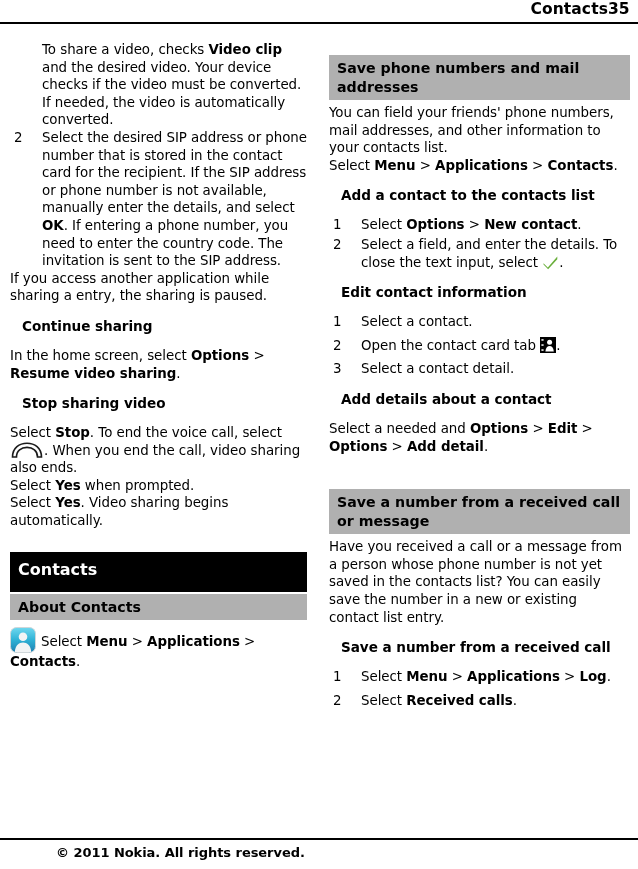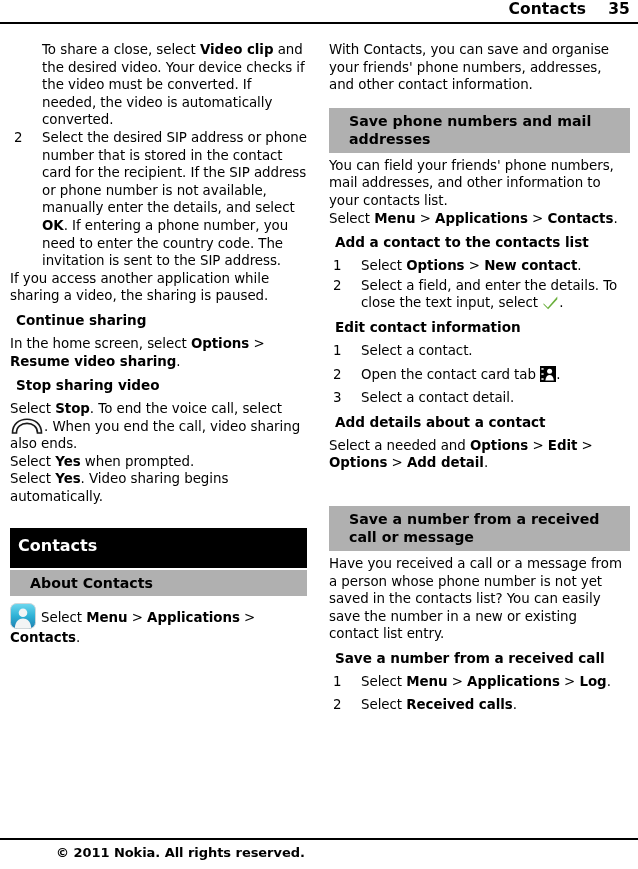--- a/index.html
+++ b/index.html
@@ -39,23 +39,22 @@
   .running-head .rh-title {
     font-size: 15.5px;
     font-weight: bold;
     letter-spacing: 0.1px;
     line-height: 19px;
   }
   .running-head .rh-page {
     font-size: 15.5px;
     font-weight: bold;
     line-height: 19px;
-    margin-left: 22px;
     min-width: 22px;
-    text-align: center;
+    text-align: left;
   }
   .head-rule {
     position: absolute;
     top: 22px;
     left: 0px;
     width: 638px;
     height: 2px;
     background: #000000;
   }
 
@@ -82,21 +81,21 @@
     margin: 0 0 0 0;
     font-size: 13.4px;
     line-height: 17.6px;
     letter-spacing: -0.05px;
   }
   .gap-para { margin-top: 12px; }
 
   b, .b { font-weight: bold; }
 
   h3.subhead {
-    margin: 6px;
+    margin: 12px;
     font-size: 13.6px;
     font-weight: bold;
     line-height: 18px;
     letter-spacing: -0.05px;
   }
   .gap-head { margin-top: 15px; }
 
   
   .banner-black {
     background: #000000;
@@ -106,21 +105,21 @@
     line-height: 20px;
     padding: 8px 6px 12px 8px;
     box-sizing: border-box;
   }
   .banner-gray {
     background: #b0b0b0;
     color: #000000;
     font-size: 14.2px;
     font-weight: bold;
     line-height: 18.5px;
-    padding: 4px 6px 4px 20px;
+    padding: 4px 6px 4px 8px;
     box-sizing: border-box;
   }
 
   
   ol.numlist {
     margin: 0;
     padding: 0;
     list-style: none;
   }
   ol.numlist li {
@@ -189,30 +188,30 @@
     <span class="rh-title">Contacts</span>
     <span class="rh-page">35</span>
   </div>
   <div class="head-rule"></div>
 
   <div class="columns">
 
     <div class="col col-left">
 
       <p class="para" style="padding-left:32px;text-indent:0;">
-        <span>To share a close, select </span><b>Video clip</b><span> and the desired video. Your device checks if the video must be converted. If needed, the video is automatically converted.</span>
+        <span>To share a video, checks </span><b>Video clip</b><span> and the desired video. Your device checks if the video must be converted. If needed, the video is automatically converted.</span>
       </p>
 
       <ol class="numlist">
         <li>
           <span class="num">2</span><span>Select the desired SIP address or phone number that is stored in the contact card for the recipient. If the SIP address or phone number is not available, manually enter the details, and select </span><b>OK</b><span>. If entering a phone number, you need to enter the country code. The invitation is sent to the SIP address.</span>
         </li>
       </ol>
 
-      <p class="para gap-para">If you access another application while sharing a video, the sharing is paused.</p>
+      <p class="para gap-para">If you access another application while sharing a entry, the sharing is paused.</p>
 
       <h3 class="subhead gap-head">Continue sharing</h3>
       <p class="para">
         <span>In the home screen, select </span><b>Options</b><span> &gt; </span><b>Resume video sharing</b><span>.</span>
       </p>
 
       <h3 class="subhead gap-head">Stop sharing video</h3>
       <p class="para">
         <span>Select </span><b>Stop</b><span>. To end the voice call, select </span><span class="ico ico-handset"><svg viewBox="0 0 34 16" width="34" height="16">
               <path d="M2.5 15 C2.5 5.5 9.5 1.2 17 1.2 C24.5 1.2 31.5 5.5 31.5 15 L27.5 15 C27.5 8.6 22.8 5.4 17 5.4 C11.2 5.4 6.5 8.6 6.5 15 Z" fill="none" stroke="#1a1a1a" stroke-width="1.6"></path>
@@ -241,21 +240,20 @@
               </defs>
               <rect x="0.5" y="0.5" width="25" height="25" rx="6" ry="6" fill="url(#avg)" stroke="#cfd6d9" stroke-width="1"></rect>
               <circle cx="13" cy="9.8" r="4.3" fill="#f2f4f5"></circle>
               <path d="M4.8 25 C5.2 18.2 9 15.4 13 15.4 C17 15.4 20.8 18.2 21.2 25 Z" fill="#f2f4f5"></path>
             </svg></span><span>Select </span><b>Menu</b><span> &gt; </span><b>Applications</b><span> &gt; </span><b>Contacts</b><span>.</span></p>
 
     </div>
 
     <div class="col col-right">
 
-      <p class="para">With Contacts, you can save and organise your friends' phone numbers, addresses, and other contact information.</p>
 
       <div class="banner-gray" style="margin-top:14px;">Save phone numbers and mail addresses</div>
 
       <p class="para" style="margin-top:4px;">You can field your friends' phone numbers, mail addresses, and other information to your contacts list.</p>
 
       <p class="para gap-para">
         <span>Select </span><b>Menu</b><span> &gt; </span><b>Applications</b><span> &gt; </span><b>Contacts</b><span>.</span>
       </p>
 
       <h3 class="subhead gap-head">Add a contact to the contacts list</h3>

